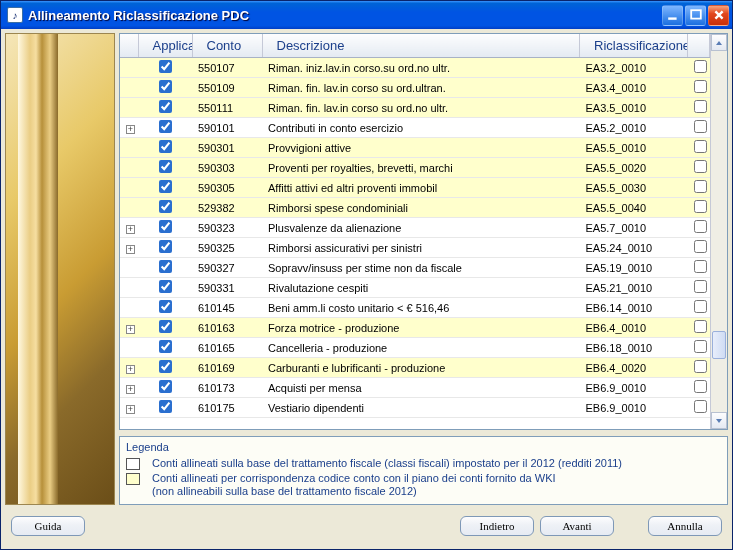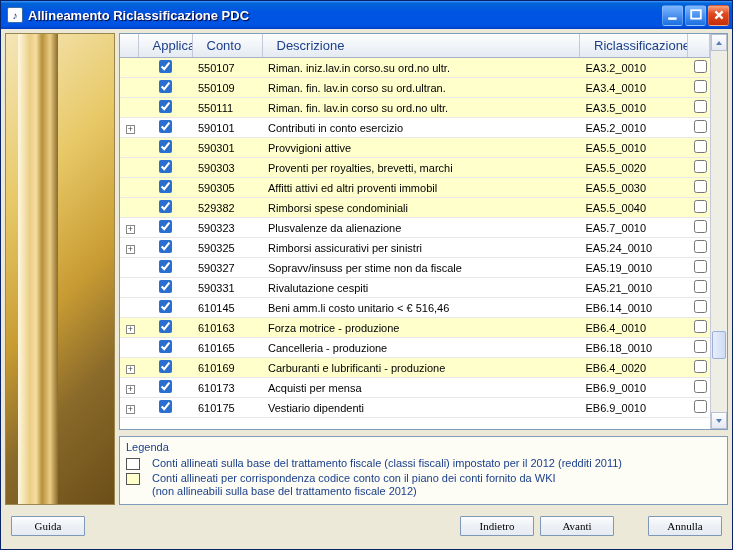--- a/index.html
+++ b/index.html
@@ -43,21 +43,21 @@
 
   .legend { margin-top:6px; border:1px solid #7f9db9; background:#fdfdf6; padding:4px 24px 6px 6px; }
   .legend .title { color:#1b3f8b; margin-bottom:4px; }
   .legend .row { display:flex; align-items:flex-start; gap:12px; color:#1b3f8b; line-height:13px; margin-top:2px;}
   .legend .swatch { width:14px; height:12px; border:1px solid #555; flex:0 0 auto; margin-top:1px;}
   .legend .swatch.white{ background:#fff; }
   .legend .swatch.yellow{ background:#ffffcc; }
 
   .footer { height:40px; display:flex; align-items:center; padding:0 10px 6px 10px; }
   .footer .spacer { flex:1; }
-  .footer button { font:11px Tahoma; background:linear-gradient(to bottom,#fdfdfe,#eef1f6 45%,#e6ebf3); border:1px solid #7e98b7; border-radius:1px; padding:3px 16px; min-width:74px; color:#000; margin-left:6px; }
+  .footer button { font:11px Tahoma; background:linear-gradient(to bottom,#fdfdfe,#eef1f6 45%,#e6ebf3); border:1px solid #7e98b7; border-radius:6px; padding:3px 16px; min-width:74px; color:#000; margin-left:6px; }
   .footer button:first-child { margin-left:0; }
   .footer .gap { width:28px; }
 </style>
 </head>
 <body>
 
 <div class="window">
   <div class="titlebar">
     <div class="appicon">♪</div>
     <div class="title">Allineamento Riclassificazione PDC</div>

